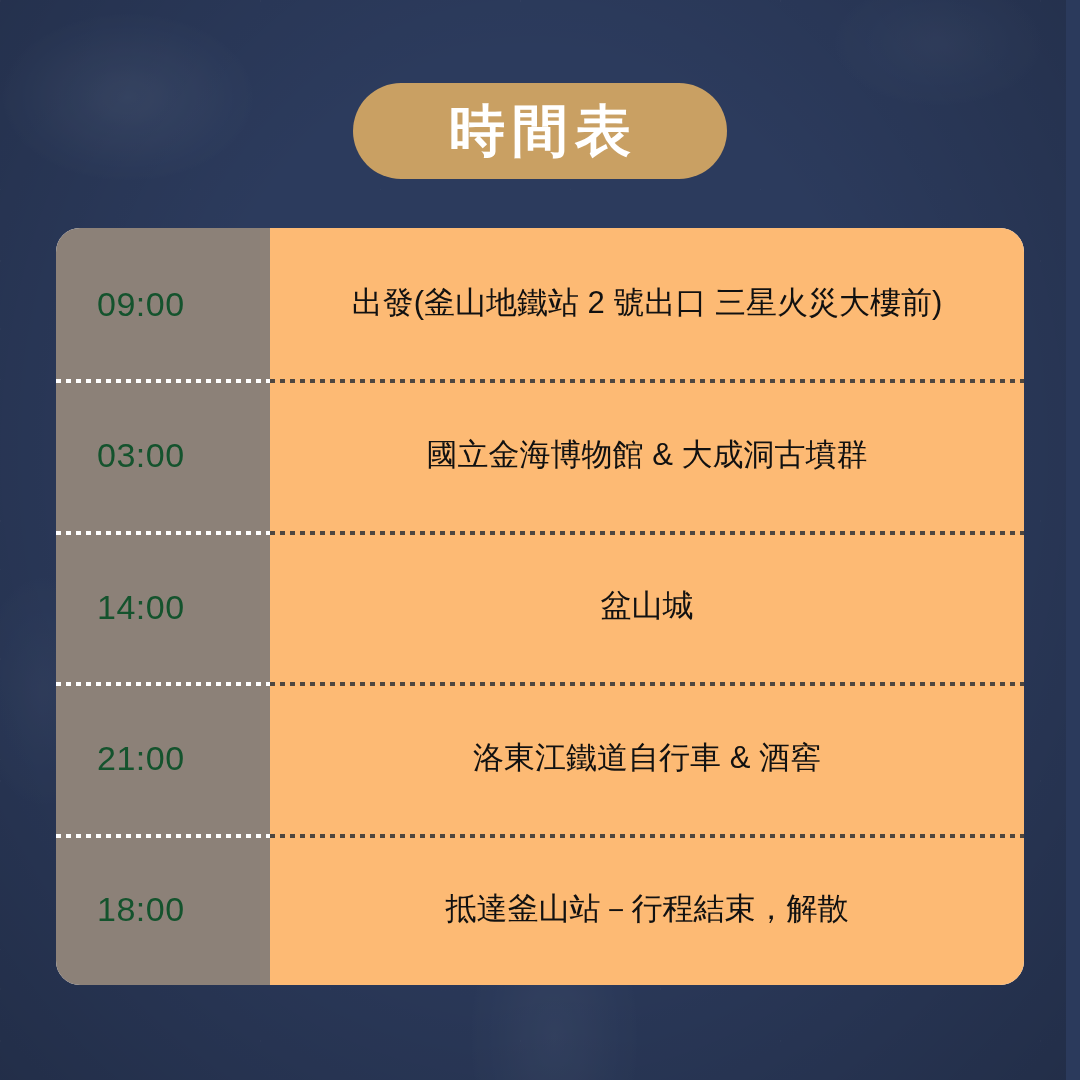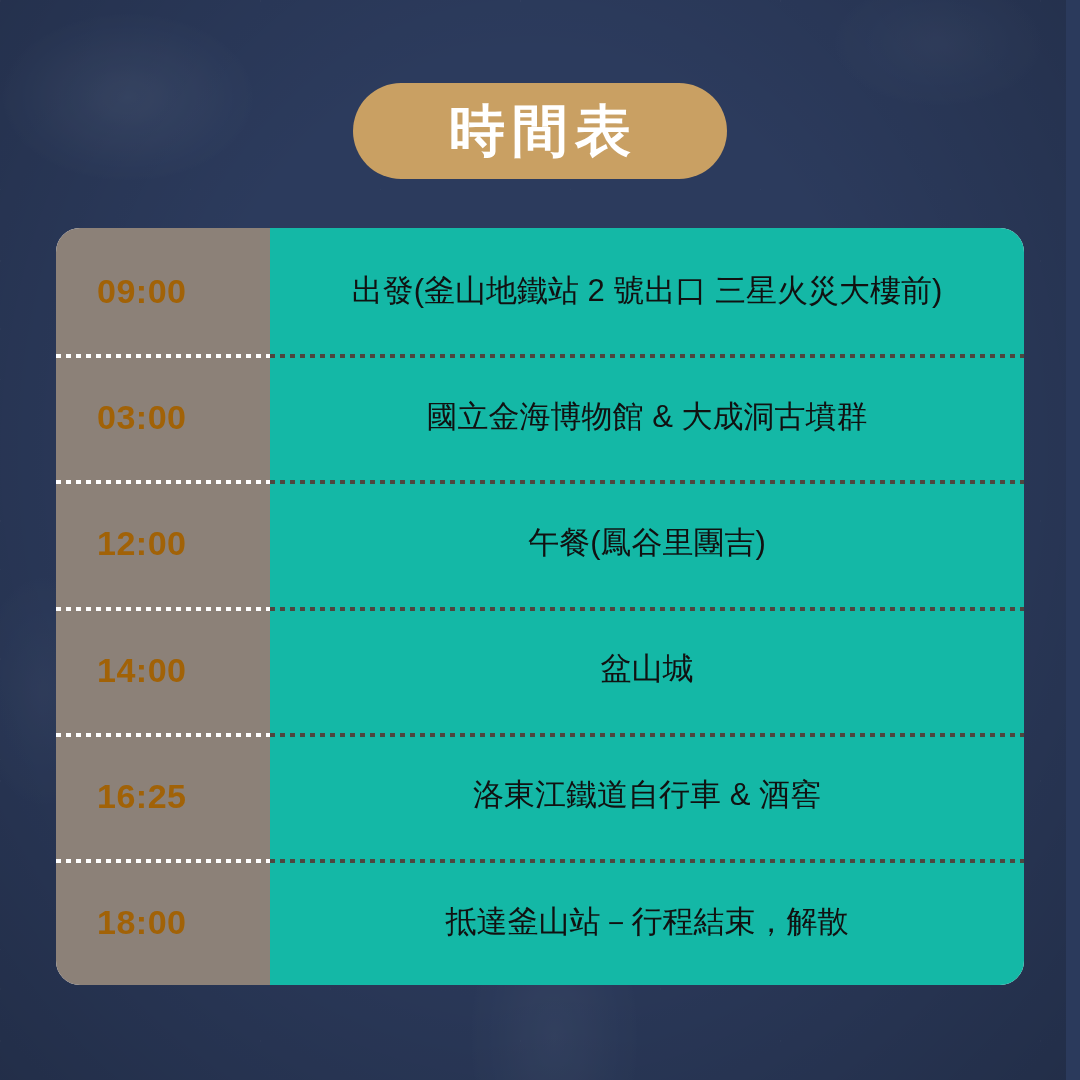--- a/index.html
+++ b/index.html
@@ -109,36 +109,36 @@
   }
 
   .cell-time {
     flex: 0 0 214px;
     display: flex;
     align-items: center;
     padding-left: 41px;
     box-sizing: border-box;
   }
   .cell-time .time-text {
-    color: #a16207;
+    color: #14532d;
     font-size: 34px;
-    font-weight: bold;
+    font-weight: normal;
     letter-spacing: .5px;
     line-height: 1;
     white-space: nowrap;
   }
 
   .cell-activity {
     flex: 1 1 auto;
     display: flex;
     align-items: center;
     justify-content: center;
     padding: 6px 18px;
     box-sizing: border-box;
-    background: #14b8a6;
+    background: #fdba74;
   }
   .cell-activity .activity-text {
     color: #111111;
     font-size: 31px;
     font-weight: normal;
     line-height: 1.25;
     text-align: center;
     white-space: nowrap;
   }
 
@@ -202,41 +202,33 @@
 
     <div class="sched-row">
       <div class="cell-time">
         <span class="time-text">03:00</span>
       </div>
       <div class="cell-activity">
         <span class="activity-text">國立金海博物館 &amp; 大成洞古墳群</span>
       </div>
     </div>
 
-    <div class="sched-row">
-      <div class="cell-time">
-        <span class="time-text">12:00</span>
-      </div>
-      <div class="cell-activity">
-        <span class="activity-text">午餐(鳳谷里團吉)</span>
-      </div>
-    </div>
 
     <div class="sched-row">
       <div class="cell-time">
         <span class="time-text">14:00</span>
       </div>
       <div class="cell-activity">
         <span class="activity-text">盆山城</span>
       </div>
     </div>
 
     <div class="sched-row">
       <div class="cell-time">
-        <span class="time-text">16:25</span>
+        <span class="time-text">21:00</span>
       </div>
       <div class="cell-activity">
         <span class="activity-text">洛東江鐵道自行車 &amp; 酒窖</span>
       </div>
     </div>
 
 
     <div class="sched-row">
       <div class="cell-time">
         <span class="time-text">18:00</span>

